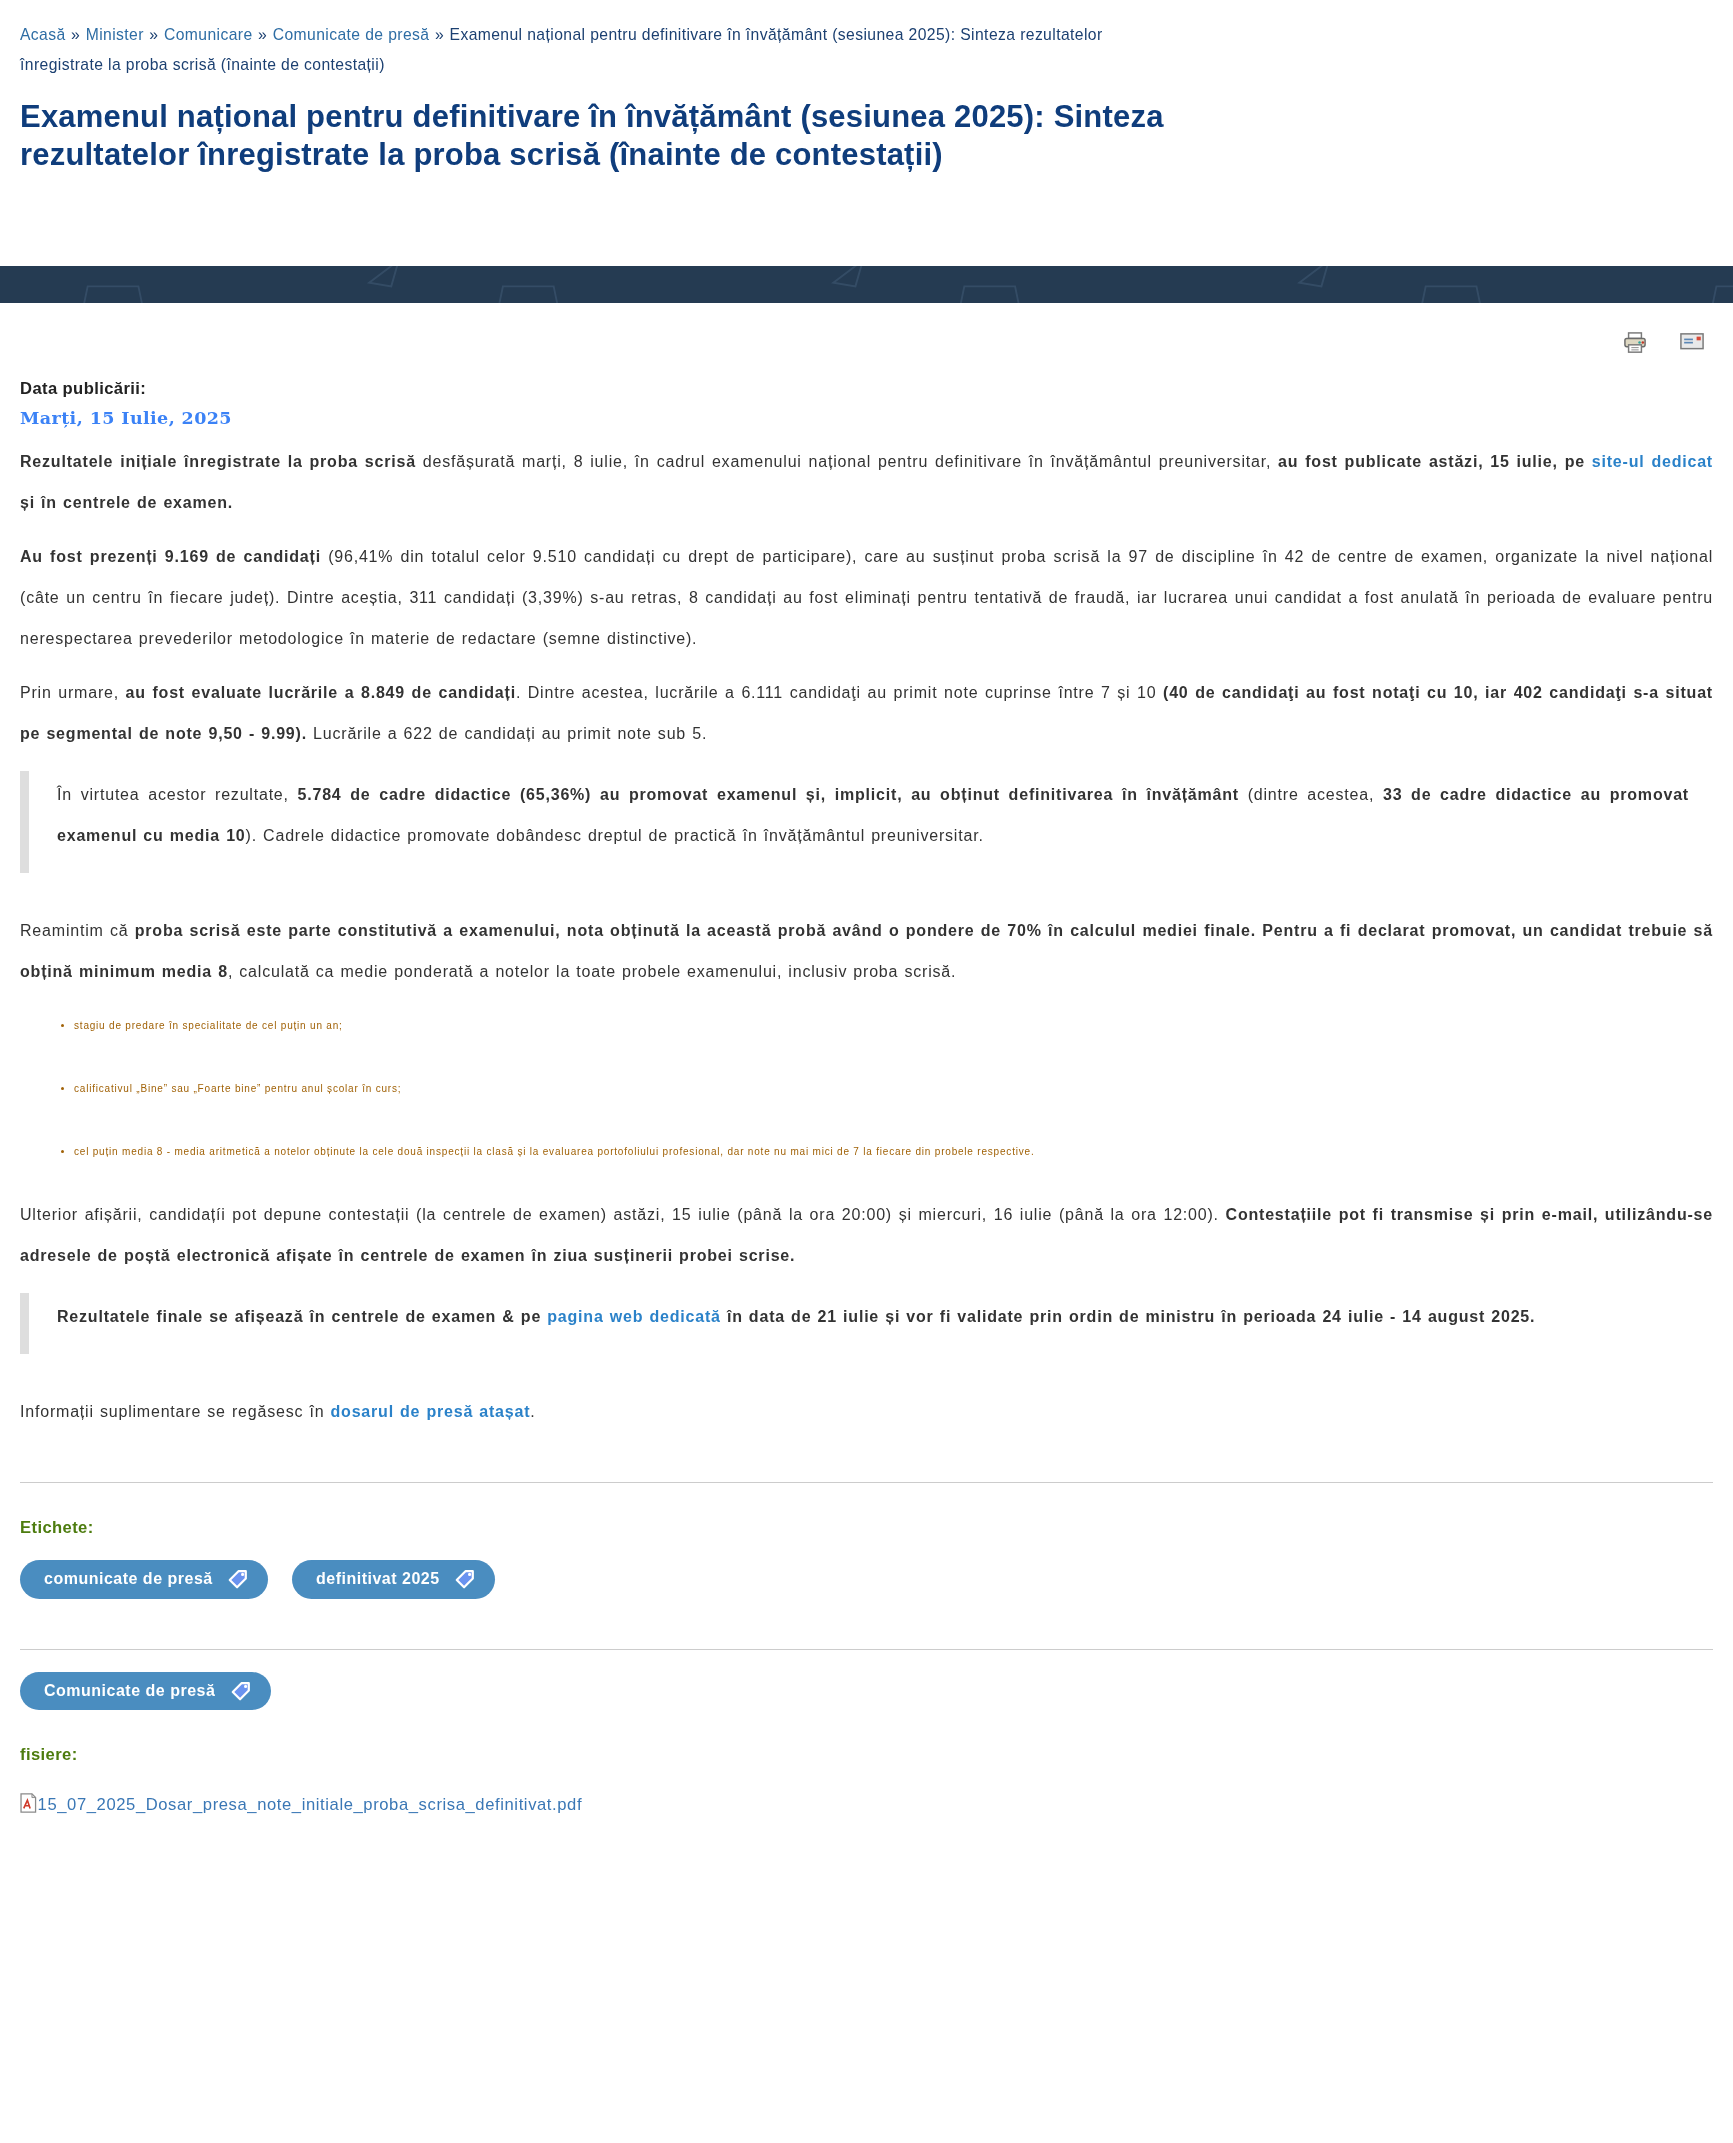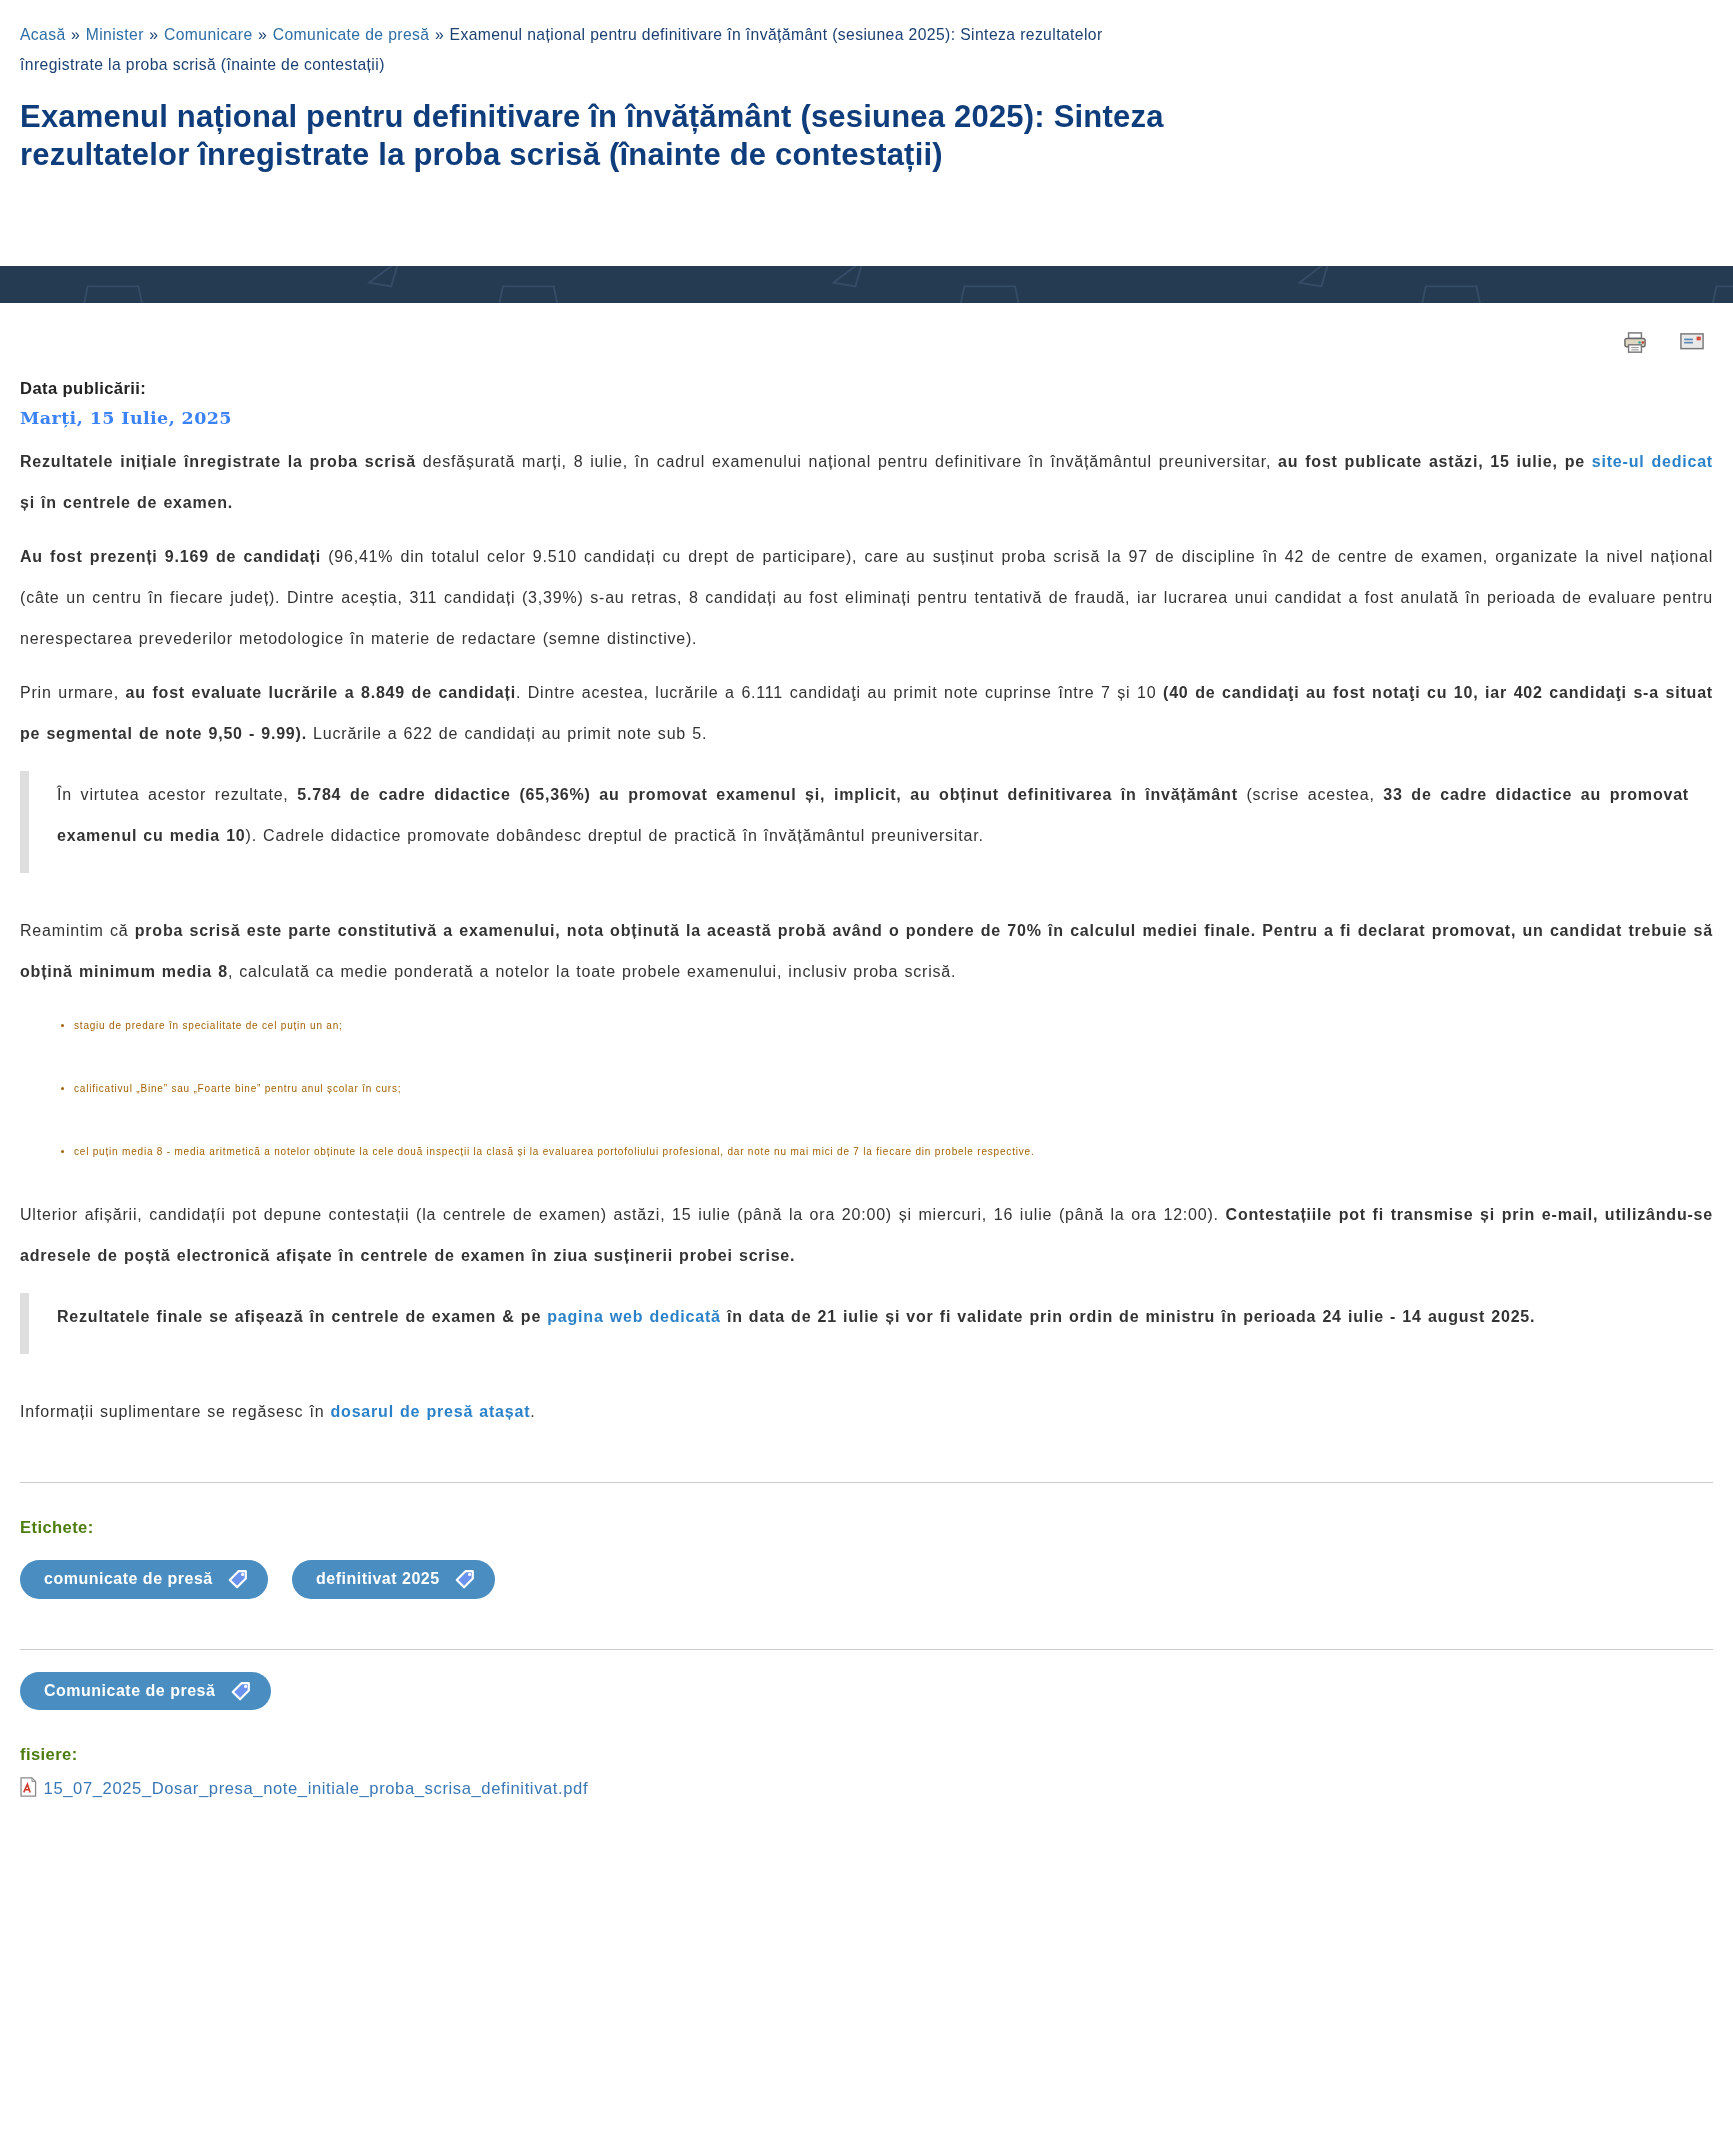--- a/index.html
+++ b/index.html
@@ -38,21 +38,21 @@
   ul.cond-list li{font-size:10px;line-height:41px;letter-spacing:0.8px;margin-bottom:22px;color:#a16207;}
 
   hr.divider{border:none;border-top:0.9px solid #cccccc;margin:50px 0 0;}
 
   
   .section-label{margin-top:35px;font-size:16.6px;font-weight:bold;color:#4d7c0f;letter-spacing:0.4px;}
   .tag-row{margin-top:22px;display:flex;gap:24px;}
   .tag-pill{display:inline-flex;align-items:center;gap:14.8px;background:#4a8dc0;color:#fff;font-weight:bold;
             font-size:16px;letter-spacing:0.5px;padding:8.3px 18.5px 8.3px 24px;border-radius:24px;cursor:pointer;border:none;}
   .tag-pill svg{display:block;}
-  .file-row{margin-top:12px;display:flex;align-items:center;gap:7px;padding-bottom:26px;}
+  .file-row{margin-top:28px;display:flex;align-items:center;gap:1px;padding-bottom:26px;}
   .file-row a{color:#3a77b5;text-decoration:none;font-size:16.6px;letter-spacing:0.6px;}
 </style>
 </head>
 <body>
 
 <div class="page">
 
   <nav class="breadcrumb">
     <a href="#">Acasă</a><span class="sep">»</span><a href="#">Minister</a><span class="sep">»</span><a href="#">Comunicare</a><span class="sep">»</span><a href="#">Comunicate de presă</a><span class="sep">»</span><span class="current">Examenul național pentru definitivare în învățământ (sesiunea 2025): Sinteza rezultatelor înregistrate la proba scrisă (înainte de contestații)</span>
   </nav>
@@ -101,21 +101,21 @@
 
   <div class="pub-label">Data publicării:</div>
   <div class="pub-date">Marți, 15 Iulie, 2025</div>
 
   <div class="article">
     <p><span class="b">Rezultatele inițiale înregistrate la proba scrisă</span><span> desfășurată marți, 8 iulie, în cadrul examenului național pentru definitivare în învățământul preuniversitar, </span><span class="b">au fost publicate astăzi, 15 iulie, pe </span><a href="#" class="inline-link b">site-ul dedicat</a><span class="b"> și în centrele de examen.</span></p>
     <p><span class="b">Au fost prezenți 9.169 de candidați</span><span> (96,41% din totalul celor 9.510 candidați cu drept de participare), care au susținut proba scrisă la 97 de discipline în 42 de centre de examen, organizate la nivel național (câte un centru în fiecare județ). Dintre aceștia, 311 candidați (3,39%) s-au retras, 8 candidați au fost eliminați pentru tentativă de fraudă, iar lucrarea unui candidat a fost anulată în perioada de evaluare pentru nerespectarea prevederilor metodologice în materie de redactare (semne distinctive).</span></p>
     <p><span>Prin urmare, </span><span class="b">au fost evaluate lucrările a 8.849 de candidați</span><span>. Dintre acestea, lucrările a 6.111 candidaţi au primit note cuprinse între 7 și 10 </span><span class="b">(40 de candidaţi au fost notaţi cu 10, iar 402 candidaţi s-a situat pe segmental de note 9,50 - 9.99).</span><span> Lucrările a 622 de candidați au primit note sub 5.</span></p>
 
     <blockquote>
-      <p><span>În virtutea acestor rezultate, </span><span class="b">5.784 de cadre didactice (65,36%) au promovat examenul și, implicit, au obținut definitivarea în învățământ</span><span> (scrise acestea, </span><span class="b">33 de cadre didactice au promovat examenul cu media 10</span><span>). Cadrele didactice promovate dobândesc dreptul de practică în învățământul preuniversitar.</span></p>
+      <p><span>În virtutea acestor rezultate, </span><span class="b">5.784 de cadre didactice (65,36%) au promovat examenul și, implicit, au obținut definitivarea în învățământ</span><span> (dintre acestea, </span><span class="b">33 de cadre didactice au promovat examenul cu media 10</span><span>). Cadrele didactice promovate dobândesc dreptul de practică în învățământul preuniversitar.</span></p>
     </blockquote>
 
     <p><span>Reamintim că </span><span class="b">proba scrisă este parte constitutivă a examenului, nota obținută la această probă având o pondere de 70% în calculul mediei finale. Pentru a fi declarat promovat, un candidat trebuie să obțină minimum media 8</span><span>, calculată ca medie ponderată a notelor la toate probele examenului, inclusiv proba scrisă.</span></p>
 
     <ul class="cond-list">
       <li>stagiu de predare în specialitate de cel puțin un an;</li>
       <li>calificativul „Bine” sau „Foarte bine” pentru anul școlar în curs;</li>
       <li>cel puțin media 8 - media aritmetică a notelor obținute la cele două inspecții la clasă și la evaluarea portofoliului profesional, dar note nu mai mici de 7 la fiecare din probele respective.</li>
     </ul>
 

